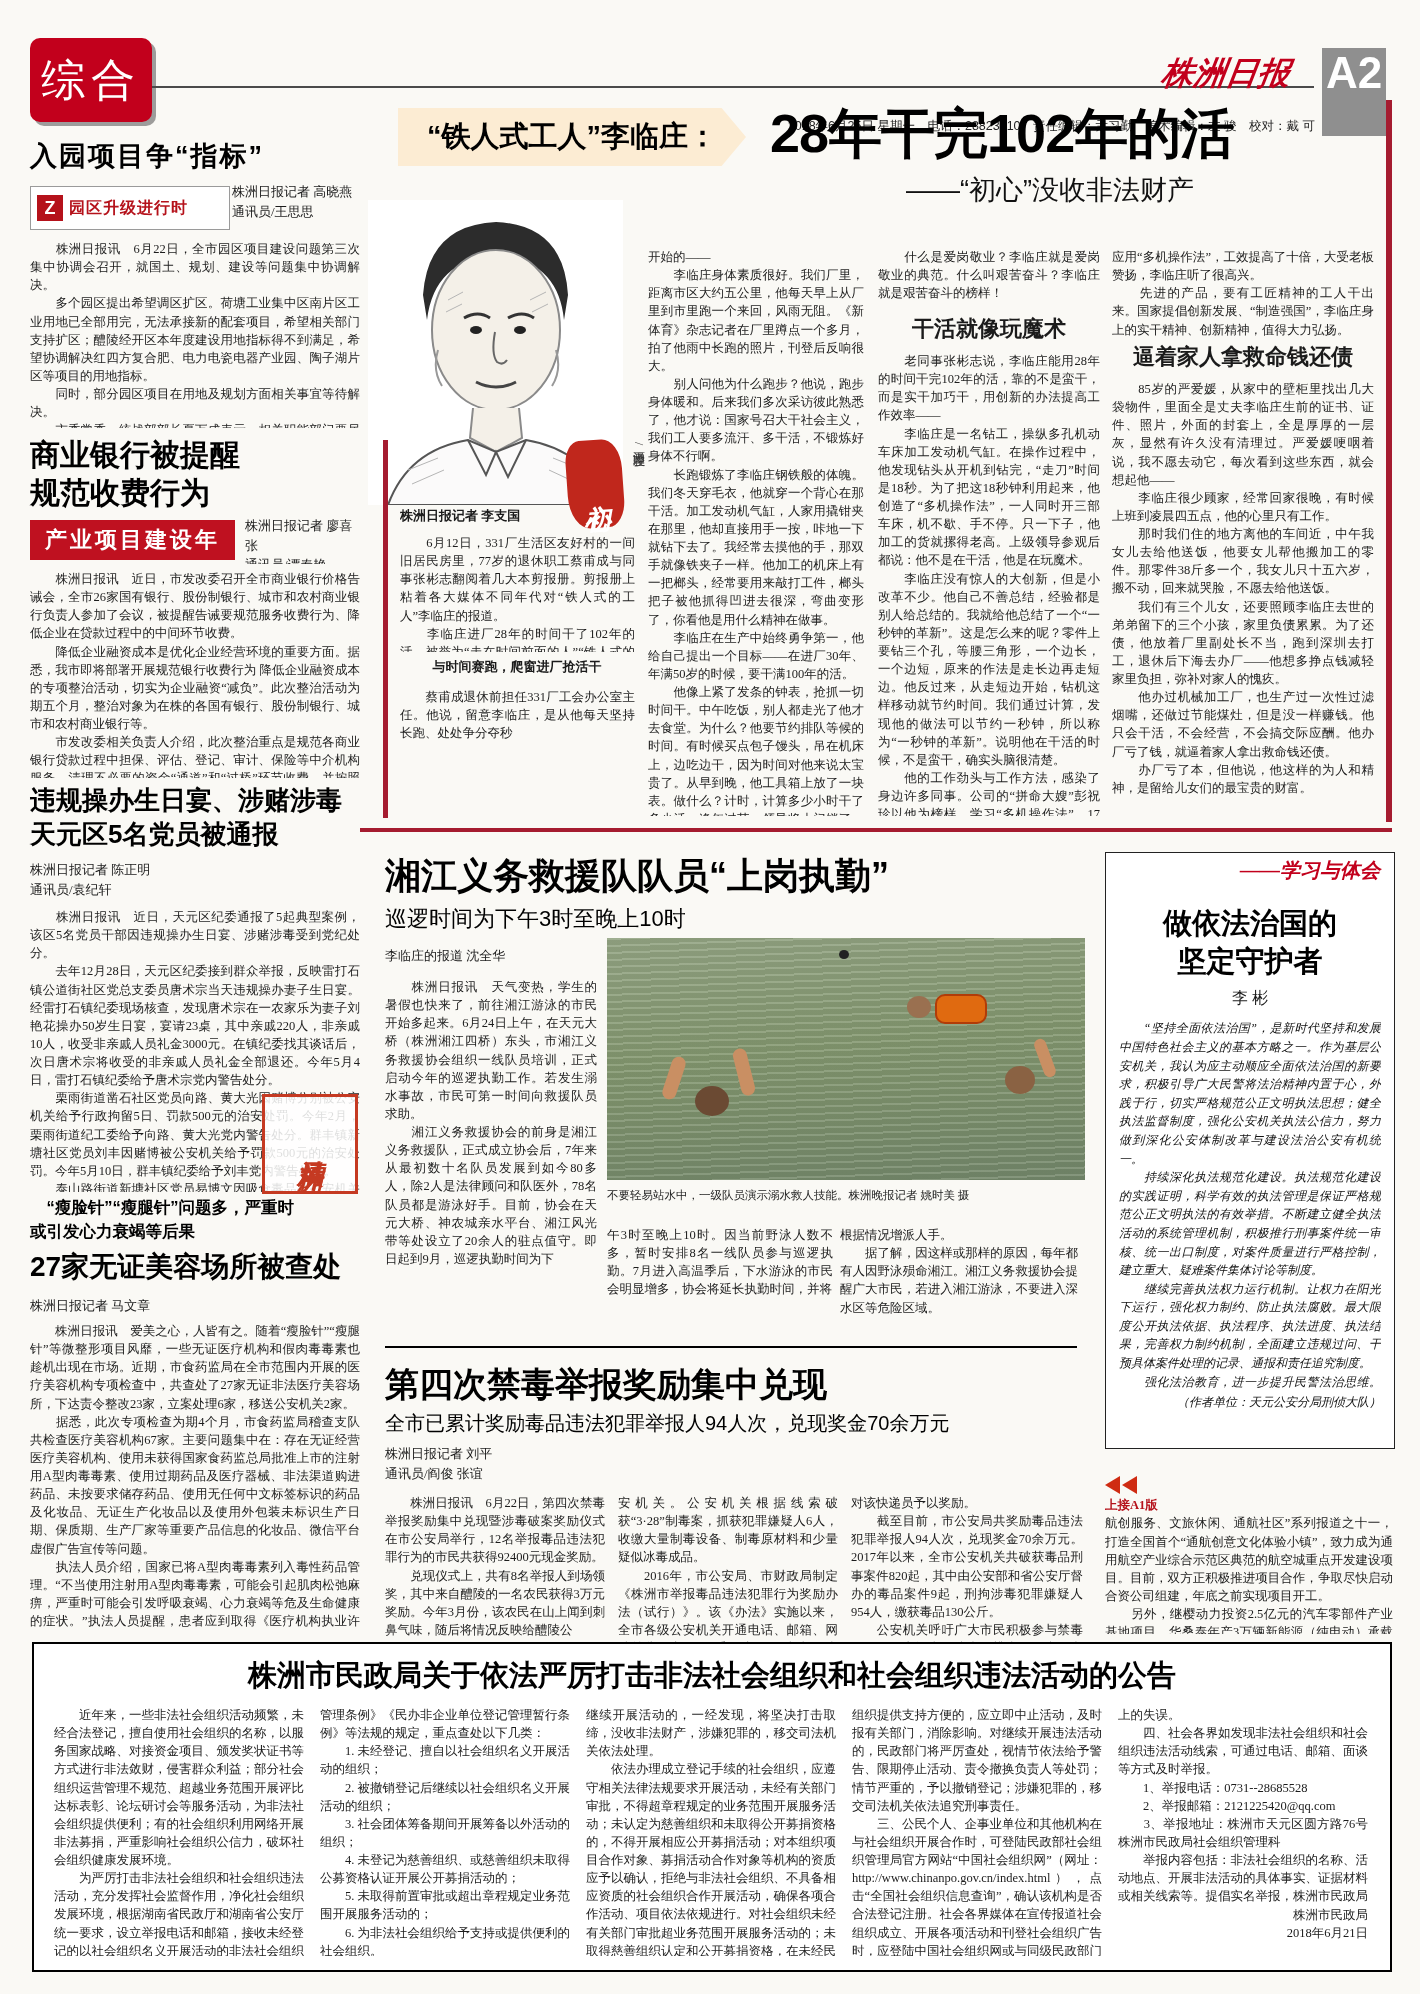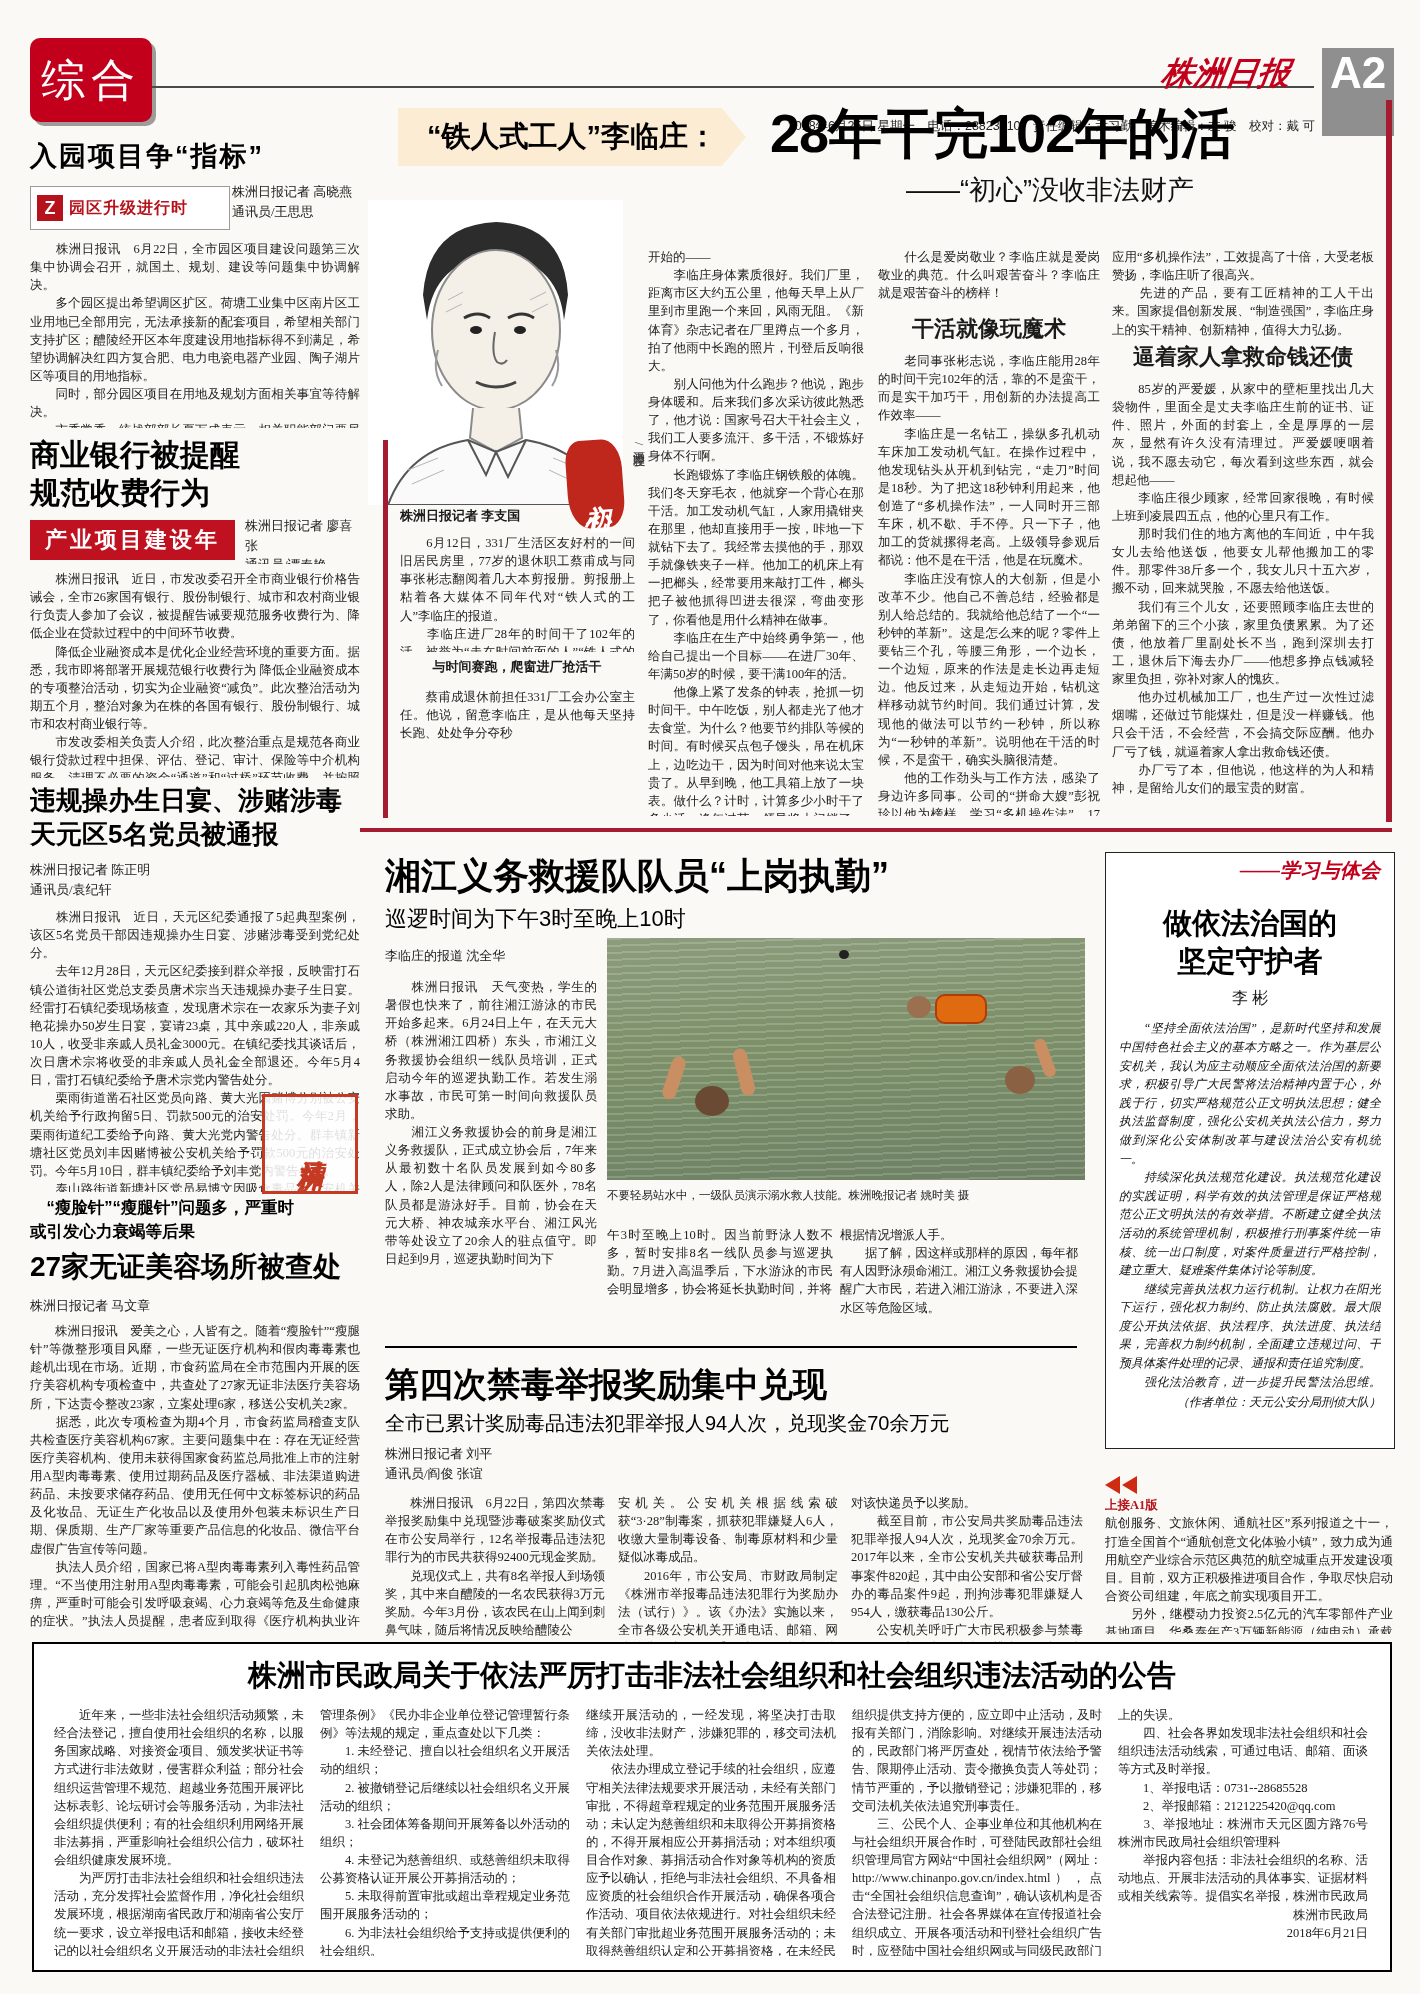--- a/index.html
+++ b/index.html
@@ -56,21 +56,21 @@
            border-right:15px solid #cf2b12;display:inline-block;margin-right:2px;vertical-align:-3px;}
   .hairline{background:#000;}
   .noticebox{border:2px solid #000;background:#fff;}
 </style>
 </head>
 <body>
 
 <div class="abs badge" style="left:30px;top:38px;width:122px;height:84px;">综合</div>
 <div class="abs" style="left:152px;top:86px;width:1162px;height:2px;background:#4a4a4a;"></div>
 <div class="abs masthead" style="left:1162px;top:52px;width:155px;height:44px;">株洲日报</div>
-<div class="abs a2box hed" style="left:1322px;top:48px;width:72px;height:88px;">A2</div>
+<div class="abs a2box hed" style="left:1322px;top:48px;width:64px;height:88px;">A2</div>
 <div class="abs dateline" style="left:660px;top:118px;width:655px;height:20px;">2018年6月25日 星期一　电话：28823910　责任编辑：尹习勤　美术编辑：左 骏　校对：戴 可</div>
 
 <div class="abs hed" style="left:30px;top:138px;width:330px;font-size:27px;letter-spacing:2px;">入园项目争“指标”</div>
 <div class="abs tagbox" style="left:30px;top:186px;width:186px;height:32px;">
   <span class="zsq">Z</span>
   <span class="taglabel">园区升级进行时</span>
 </div>
 <div class="abs byline pre" style="left:232px;top:182px;width:128px;height:48px;">株洲日报记者 高晓燕
 通讯员/王思思</div>
 <div class="abs body pre" style="left:30px;top:240px;width:330px;height:188px;">　　株洲日报讯　6月22日，全市园区项目建设问题第三次集中协调会召开，就国土、规划、建设等问题集中协调解决。

